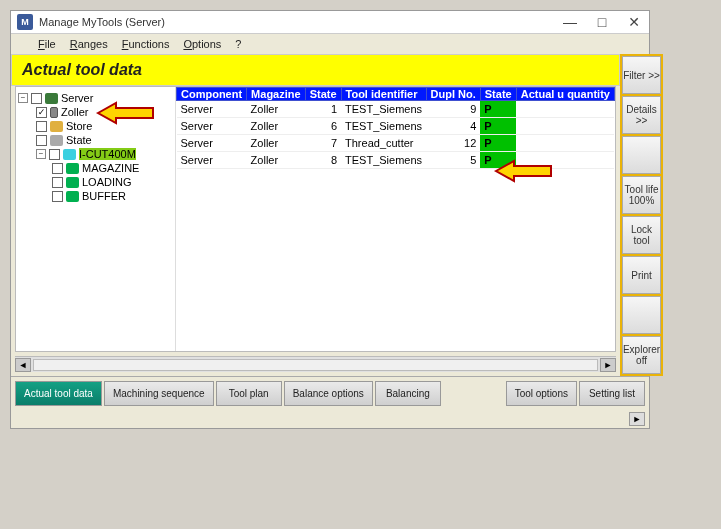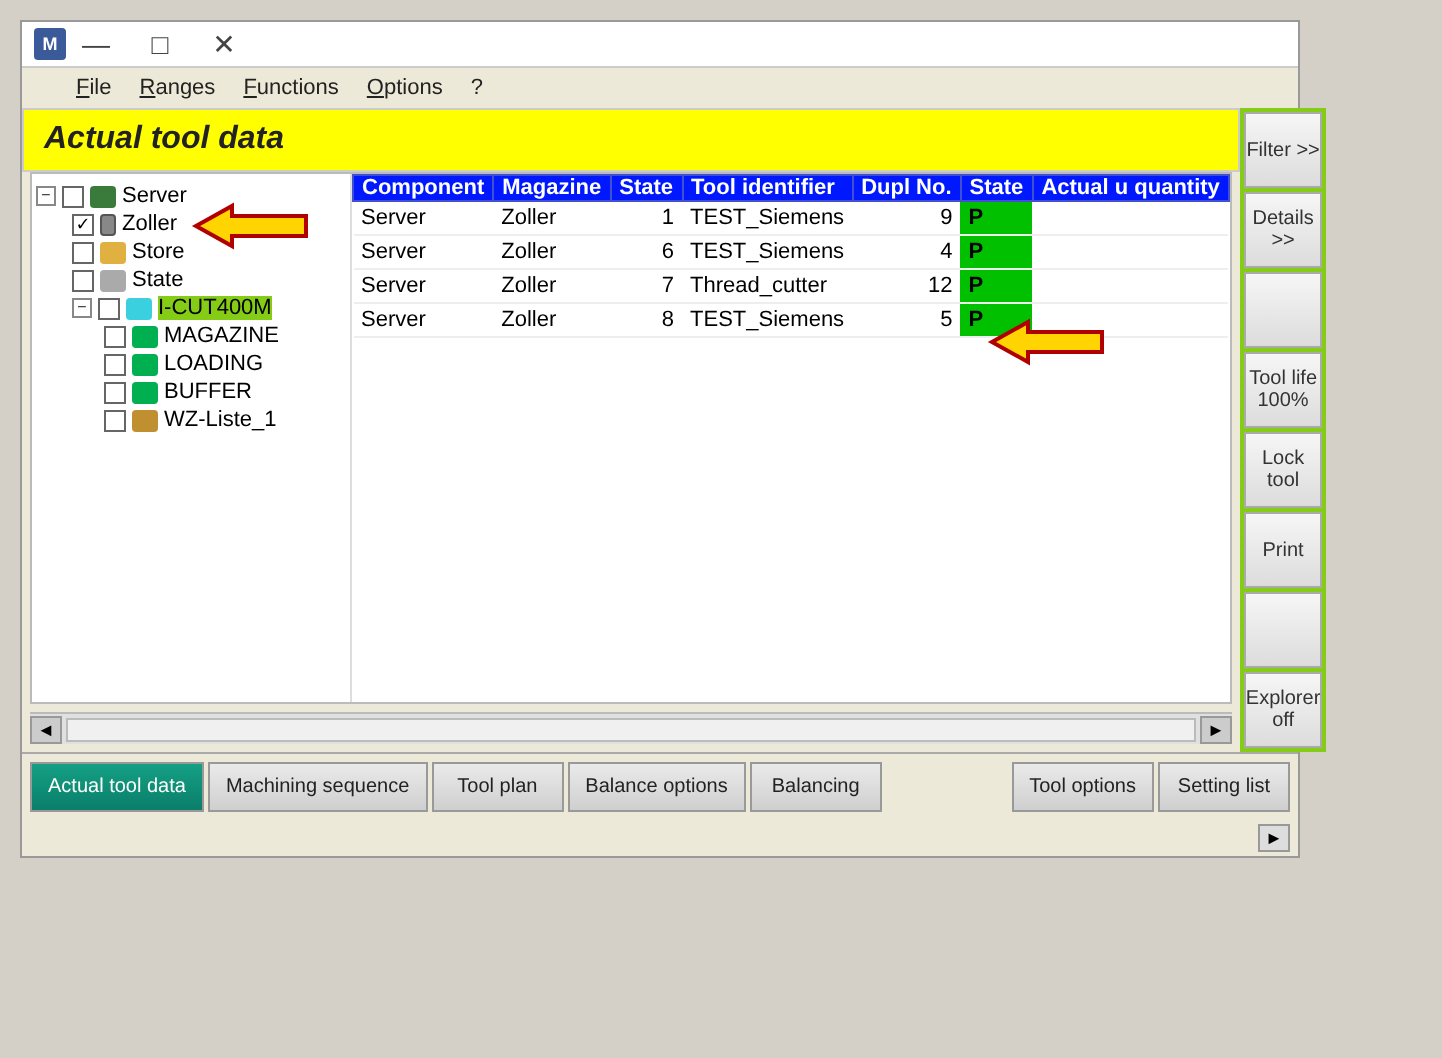--- a/index.html
+++ b/index.html
@@ -135,21 +135,21 @@
     white-space: nowrap;
   }
   td.num { text-align: right; }
   td.state { background: #00c000; font-weight: bold; }
   .sidebar {
     width: 74px;
     display: flex;
     flex-direction: column;
     padding: 2px;
     gap: 2px;
-    background: #84cc16;
+    background: #eab308;
   }
   .sbtn {
     background: linear-gradient(#f6f6f6,#dcdcdc);
     border: 1px solid #aaa;
     height: 38px;
     display: flex;
     flex-direction: column;
     align-items: center;
     justify-content: center;
     font-size: 10px;
@@ -192,20 +192,21 @@
   .grid-wrap { position: relative; flex:1; display:flex; flex-direction:column; }
   svg.arrow-svg { position:absolute; overflow:visible; }
 </style>
 </head>
 <body>
 
 <div class="window">
 
   <div class="titlebar">
     <div class="appicon">M</div>
+    <div class="title">Manage MyTools  (Server)</div>
     <div class="winbtns">
       <div class="winbtn">—</div>
       <div class="winbtn">□</div>
       <div class="winbtn">✕</div>
     </div>
   </div>
 
   <div class="menubar">
     <span><u>F</u>ile</span>
     <span><u>R</u>anges</span>
@@ -254,25 +255,20 @@
           </div>
           <div class="tree-row indent2">
             <span class="checkbox"></span>
             <span class="node-icon ic-magazine"></span>
             <span class="tree-label">LOADING</span>
           </div>
           <div class="tree-row indent2">
             <span class="checkbox"></span>
             <span class="node-icon ic-magazine"></span>
             <span class="tree-label">BUFFER</span>
-          </div>
-          <div class="tree-row indent2">
-            <span class="checkbox"></span>
-            <span class="node-icon ic-wz"></span>
-            <span class="tree-label">WZ-Liste_1</span>
           </div>
 
           <svg class="arrow-svg" style="left:82px; top:14px;" width="60" height="24">
             <polygon points="0,12 18,2 18,7 55,7 55,17 18,17 18,22" fill="#ffd400" stroke="#b00000" stroke-width="2"></polygon>
           </svg>
         </div>
 
         <div class="grid-wrap">
           <div class="grid">
             <table class="data">

